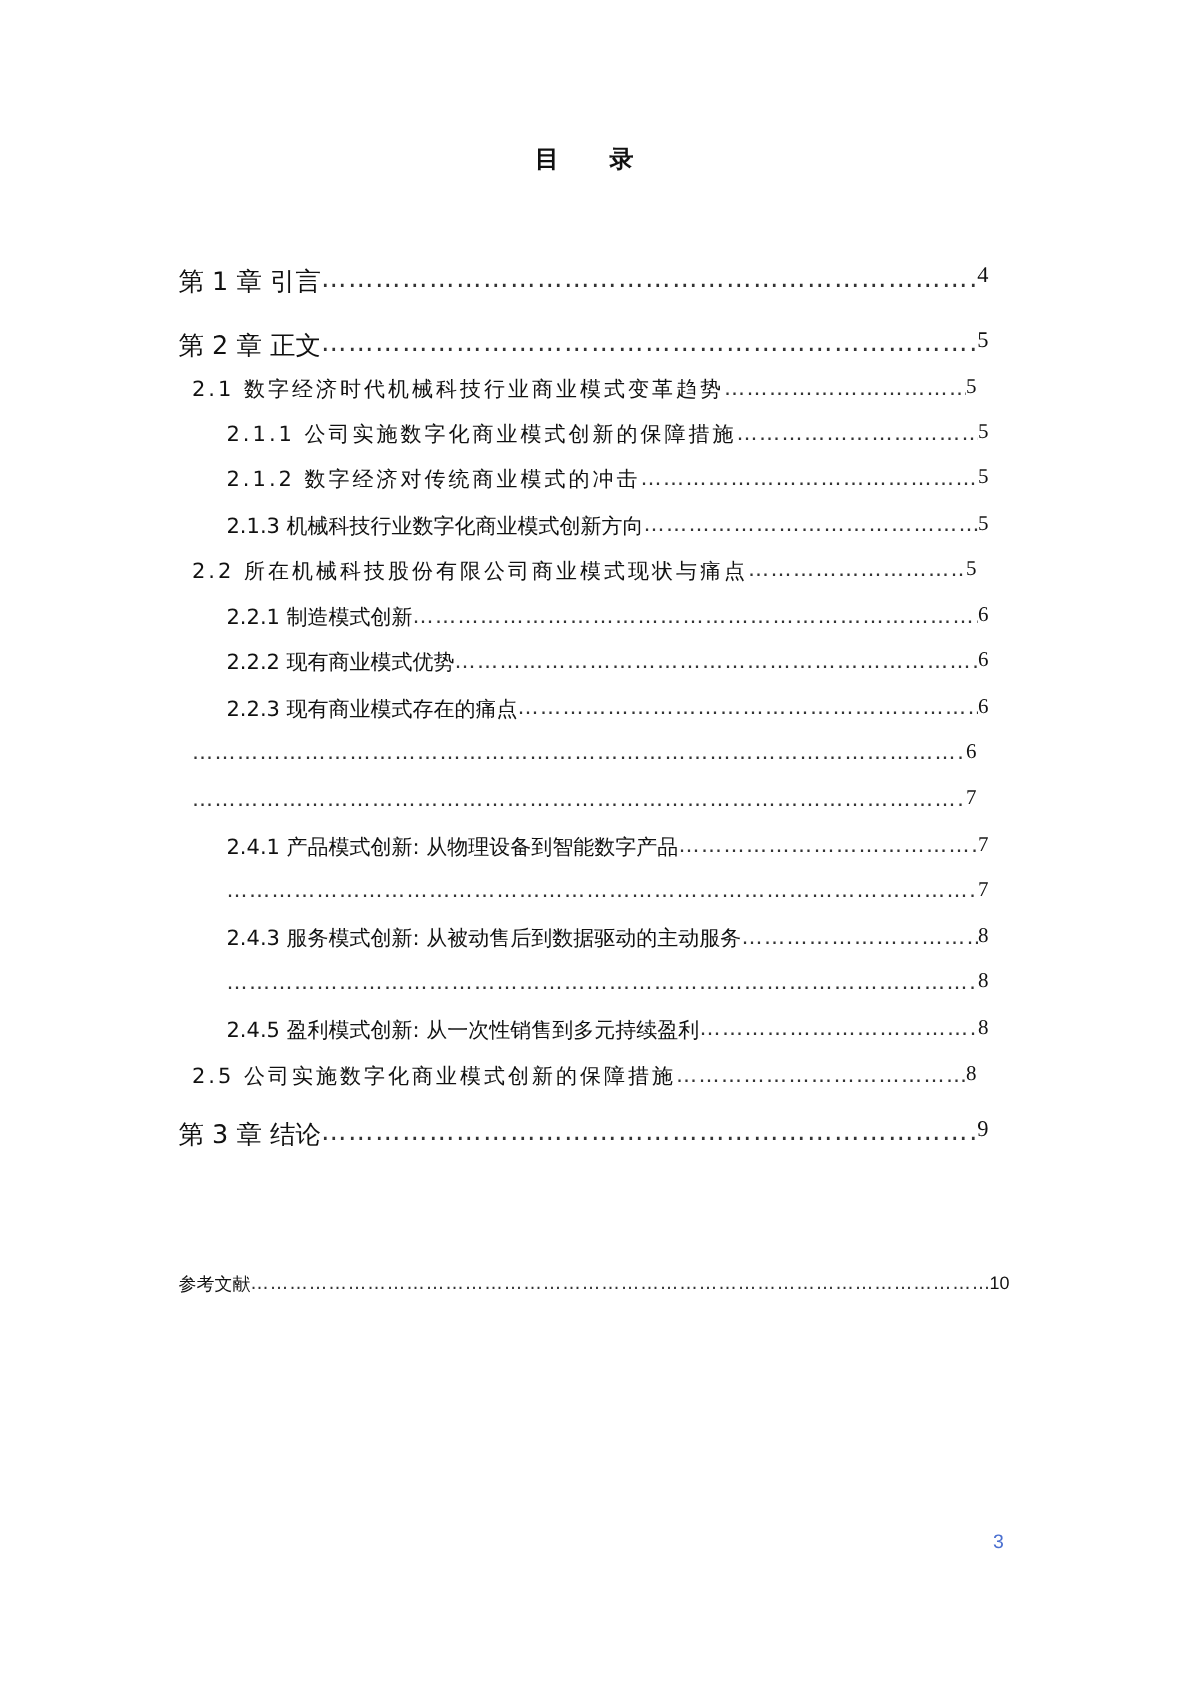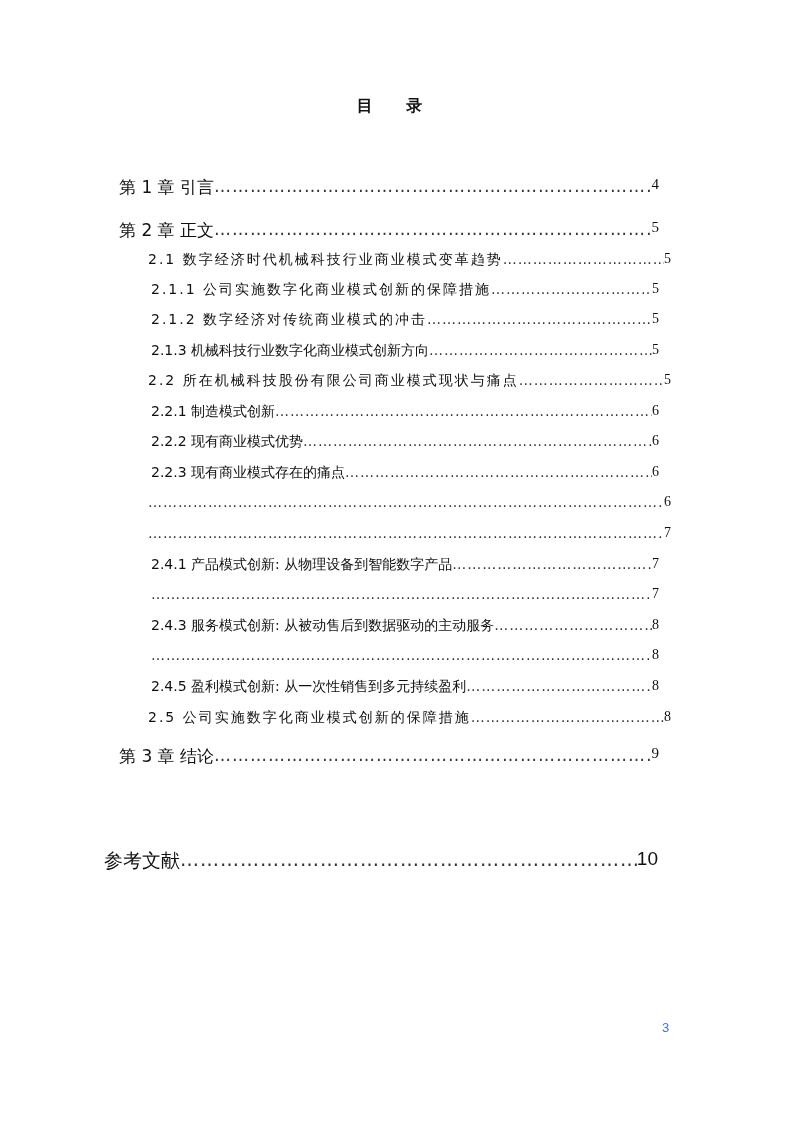--- a/index.html
+++ b/index.html
@@ -7,24 +7,24 @@
          font-family:"DejaVu Serif", "Liberation Serif", serif; color:#111; }
   .title { position:absolute; top:96px; left:0; width:793px; text-align:center;
            font-size:16px; font-weight:bold; letter-spacing:14px; font-family:"DejaVu Sans", sans-serif; }
   .toc-row { position:absolute; display:flex; align-items:flex-start; white-space:nowrap; overflow:hidden;margin-top:23px; }
   .toc-row .label { flex:0 0 auto; }
   .toc-row .dots { flex:1 1 auto; overflow:hidden; color:#333; letter-spacing:1px; }
   .toc-row .dots::after { content:"…………………………………………………………………………………………………………………………………………………………"; }
   .toc-row .page { flex:0 0 auto; }
   .ch { font-size:17px; left:119px; width:540px; font-family:"DejaVu Sans", sans-serif; }
   .ch .page { font-family:"Liberation Serif", serif; font-size:15px; }
-  .s1 { font-size:14px; left:148px; width:523px; letter-spacing:2px; font-family:"DejaVu Sans", sans-serif; }
+  .s1 { font-size:14px; left:128px; width:523px; letter-spacing:2px; font-family:"DejaVu Sans", sans-serif; }
   .s2 { font-size:14px; left:151px; width:508px; font-family:"DejaVu Sans", sans-serif; }
   .s1 .page, .s2 .page { letter-spacing:0; font-family:"Liberation Serif", serif; font-size:14px; }
-  .ref { font-size:19px; left:104px; width:554px; font-family:"DejaVu Sans", sans-serif; }
+  .ref { font-size:12px; left:119px; width:554px; font-family:"DejaVu Sans", sans-serif; }
   .ref .page { font-family:Liberation Sans, sans-serif; }
   .page-num { position:absolute; top:1020px; left:662px; font-size:13px; color:#4a6fd0;
               font-family:"Liberation Sans", sans-serif; }
 </style>
 </head>
 <body>
 
 <div class="title">目 录</div>
 
 <div class="toc-row ch" style="top:153px">

